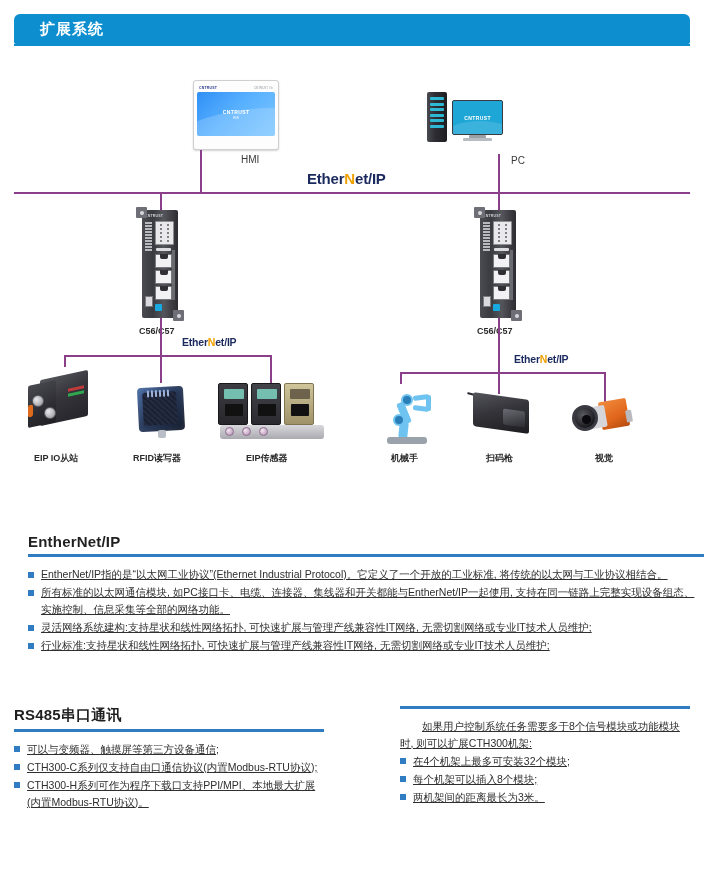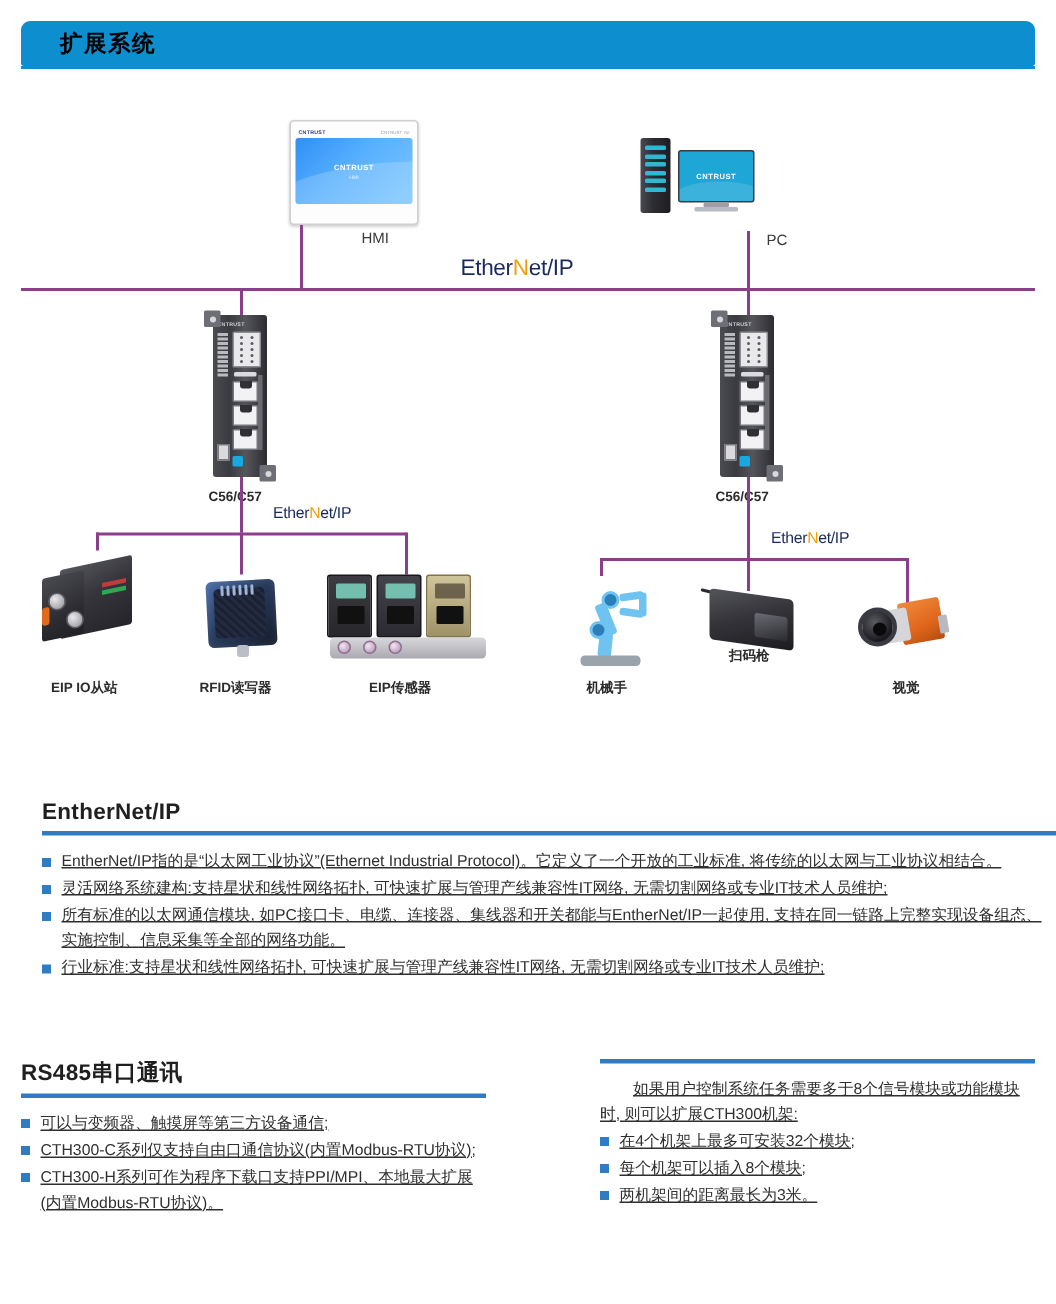--- a/index.html
+++ b/index.html
@@ -13,21 +13,21 @@
 
   
   .banner {
     position: absolute; left: 14px; top: 14px;
     width: 676px; height: 30px;
     background: #0d8ecf;
     border-radius: 6px 6px 2px 2px;
     display: flex; align-items: center;
   }
   .banner-title {
-    color: #000000; font-size: 15px; font-weight: bold;
+    color: #ffffff; font-size: 15px; font-weight: bold;
     letter-spacing: 1px; margin-left: 26px;
   }
   .banner-underline {
     position: absolute; left: 14px; top: 44px;
     width: 676px; height: 2px; background: #0d8ecf;
   }
 
   
   .diagram { position: absolute; left: 0; top: 50px; width: 704px; height: 440px; }
 
@@ -40,21 +40,21 @@
     white-space: nowrap;
   }
   .dev-label {
     position: absolute; font-size: 9px; font-weight: bold; color: #2b2b2b;
     white-space: nowrap; text-align: center;
   }
 
   
   .enip {
     position: absolute; white-space: nowrap;
-    font-weight: normal; color: #1b2a5e; letter-spacing: -0.2px;
+    font-weight: bold; color: #1b2a5e; letter-spacing: -0.2px;
   }
   .enip .n { color: #f0a000; }
 
   
   .hmi {
     position: absolute; left: 193px; top: 30px;
     width: 86px; height: 70px;
     background: #fdfdfd; border: 1px solid #cfcfcf; border-radius: 3px;
     box-shadow: 0 1px 2px rgba(0,0,0,.18);
     padding: 3px;
@@ -455,38 +455,38 @@
         <div class="joint j1"></div>
       <div class="base"></div>
     </div>
     <span class="dev-label" style="left:391px; top:402px;">机械手</span>
 
     <div class="dev scanner" style="left:469px; top:340px;">
       <div class="wire2"></div>
       <div class="body"></div>
       <div class="win"></div>
     </div>
-    <span class="dev-label" style="left:486px; top:381px;">扫码枪</span>
+    <span class="dev-label" style="left:486px; top:402px;">扫码枪</span>
 
     <div class="dev camera" style="left:570px; top:346px;">
       <div class="box"></div>
       <div class="mid"></div>
       <div class="tail"></div>
       <div class="lens"></div>
     </div>
     <span class="dev-label" style="left:595px; top:402px;">视觉</span>
   </div>
 
   <div class="section" style="left:28px; top:533px; width:676px;">
     <div class="sec-title">EntherNet/IP</div>
     <div class="sec-rule"></div>
     <ul class="bullets">
       <li>EntherNet/IP指的是“以太网工业协议”(Ethernet Industrial Protocol)。它定义了一个开放的工业标准, 将传统的以太网与工业协议相结合。</li>
+      <li>所有标准的以太网通信模块, 如PC接口卡、电缆、连接器、集线器和开关都能与EntherNet/IP一起使用, 支持在同一链路上完整实现设备组态、实施控制、信息采集等全部的网络功能。</li>
       <li>灵活网络系统建构:支持星状和线性网络拓扑, 可快速扩展与管理产线兼容性IT网络, 无需切割网络或专业IT技术人员维护;</li>
-      <li>所有标准的以太网通信模块, 如PC接口卡、电缆、连接器、集线器和开关都能与EntherNet/IP一起使用, 支持在同一链路上完整实现设备组态、实施控制、信息采集等全部的网络功能。</li>
       <li>行业标准:支持星状和线性网络拓扑, 可快速扩展与管理产线兼容性IT网络, 无需切割网络或专业IT技术人员维护;</li>
     </ul>
   </div>
 
   <div class="section" style="left:14px; top:706px; width:310px;">
     <div class="sec-title">RS485串口通讯</div>
     <div class="sec-rule thin"></div>
     <ul class="bullets">
       <li>可以与变频器、触摸屏等第三方设备通信;</li>
       <li>CTH300-C系列仅支持自由口通信协议(内置Modbus-RTU协议);</li>

